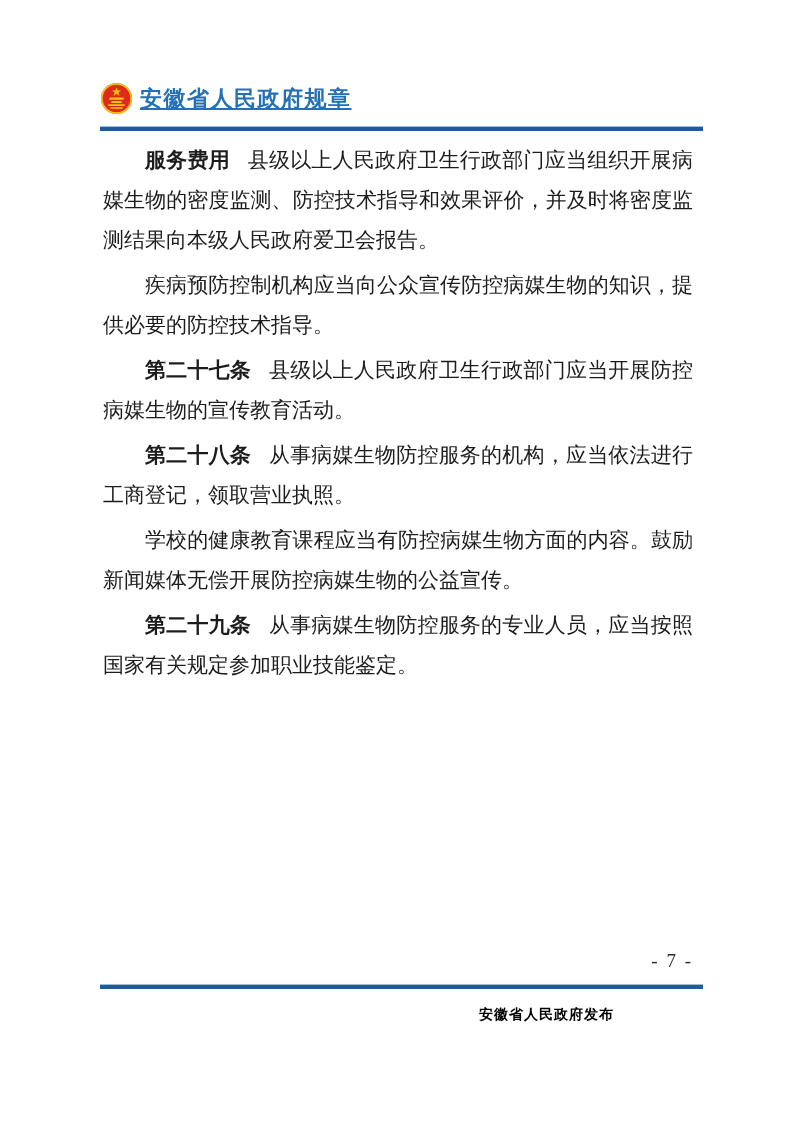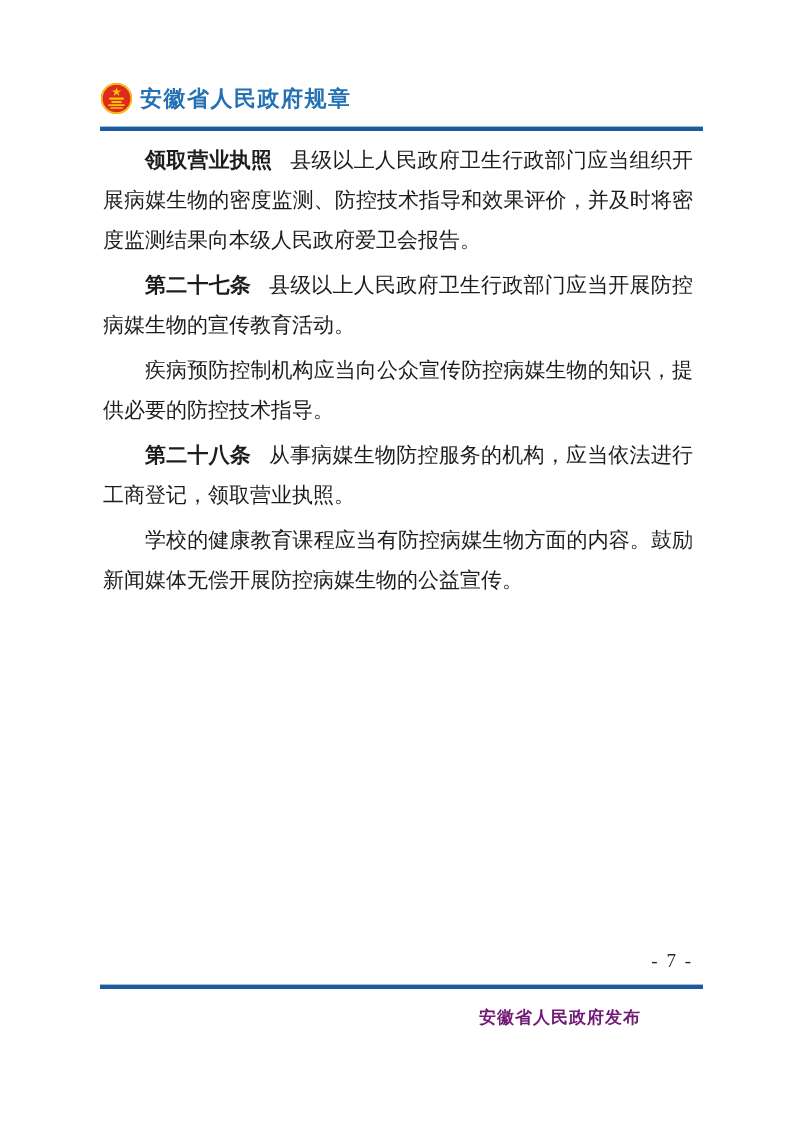--- a/index.html
+++ b/index.html
@@ -24,20 +24,21 @@
     margin-right: 7px;
     flex: 0 0 auto;
   }
   .page-title {
     font-family: "Liberation Sans", "DejaVu Sans", sans-serif;
     font-weight: bold;
     font-size: 22px;
     color: #2470b5;
     letter-spacing: 1.5px;
     white-space: nowrap;
+    text-decoration: underline;
   }
   .rule {
     position: absolute;
     left: 100px;
     width: 603px;
     height: 4px;
     background: #1d5a9e;
     border-top: 1px solid #9cbede;
   }
   .header-rule { top: 126px; }
@@ -71,22 +72,22 @@
     color: #2a2a2a;
     letter-spacing: 2px;
     font-family: "Liberation Serif", "DejaVu Serif", serif;
   }
   .publisher {
     position: absolute;
     left: 479px;
     top: 1006px;
     font-family: "Liberation Sans", "DejaVu Sans", sans-serif;
     font-weight: bold;
-    font-size: 17px;
-    color: #701a75;
+    font-size: 14px;
+    color: #000000;
     letter-spacing: 1px;
     white-space: nowrap;
   }
 </style>
 </head>
 <body>
 
 <div class="page">
 
   <div class="header">
@@ -99,32 +100,33 @@
       <rect x="16" y="43" width="32" height="3.5" rx="1" fill="#f9c40e"></rect>
       <rect x="20" y="49" width="24" height="3" rx="1" fill="#f9c40e"></rect>
     </svg>
     <span class="page-title">安徽省人民政府规章</span>
   </div>
 
   <div class="rule header-rule"></div>
 
   <div class="content">
 
-      <p class="para"><span class="article-label">领取营业执照</span><span class="article-text">县级以上人民政府卫生行政部门应当组织开展病媒生物的密度监测、防控技术指导和效果评价，并及时将密度监测结果向本级人民政府爱卫会报告。</span></p>
+      <p class="para"><span class="article-label">服务费用</span><span class="article-text">县级以上人民政府卫生行政部门应当组织开展病媒生物的密度监测、防控技术指导和效果评价，并及时将密度监测结果向本级人民政府爱卫会报告。</span></p>
 
 
+      <p class="para"><span class="article-label"></span><span class="article-text">疾病预防控制机构应当向公众宣传防控病媒生物的知识，提供必要的防控技术指导。</span></p>
+
       <p class="para"><span class="article-label">第二十七条</span><span class="article-text">县级以上人民政府卫生行政部门应当开展防控病媒生物的宣传教育活动。</span></p>
-
-      <p class="para"><span class="article-label"></span><span class="article-text">疾病预防控制机构应当向公众宣传防控病媒生物的知识，提供必要的防控技术指导。</span></p>
 
       <p class="para"><span class="article-label">第二十八条</span><span class="article-text">从事病媒生物防控服务的机构，应当依法进行工商登记，领取营业执照。</span></p>
 
       <p class="para"><span class="article-label"></span><span class="article-text">学校的健康教育课程应当有防控病媒生物方面的内容。鼓励新闻媒体无偿开展防控病媒生物的公益宣传。</span></p>
 
 
+      <p class="para"><span class="article-label">第二十九条</span><span class="article-text">从事病媒生物防控服务的专业人员，应当按照国家有关规定参加职业技能鉴定。</span></p>
     </div>
 
   <div class="page-number">- 7 -</div>
 
   <div class="rule footer-rule"></div>
 
   <div class="publisher">安徽省人民政府发布</div>
 
 </div>
 

